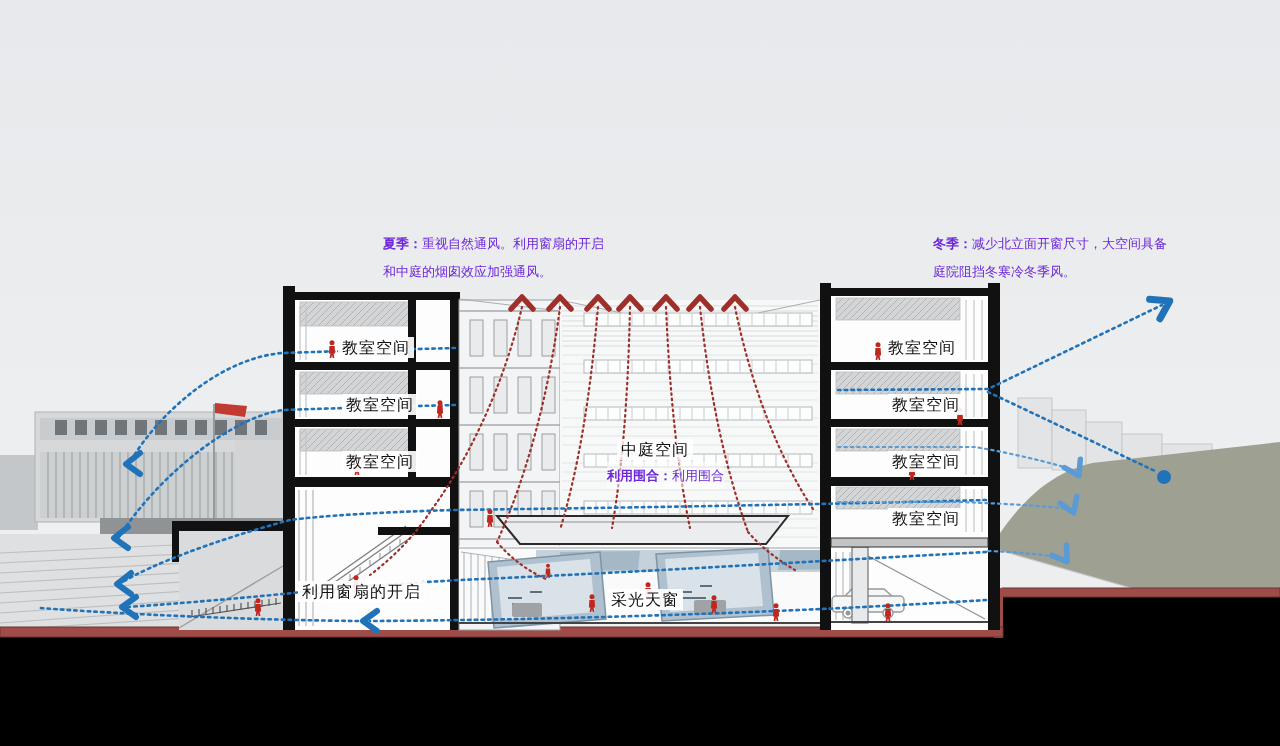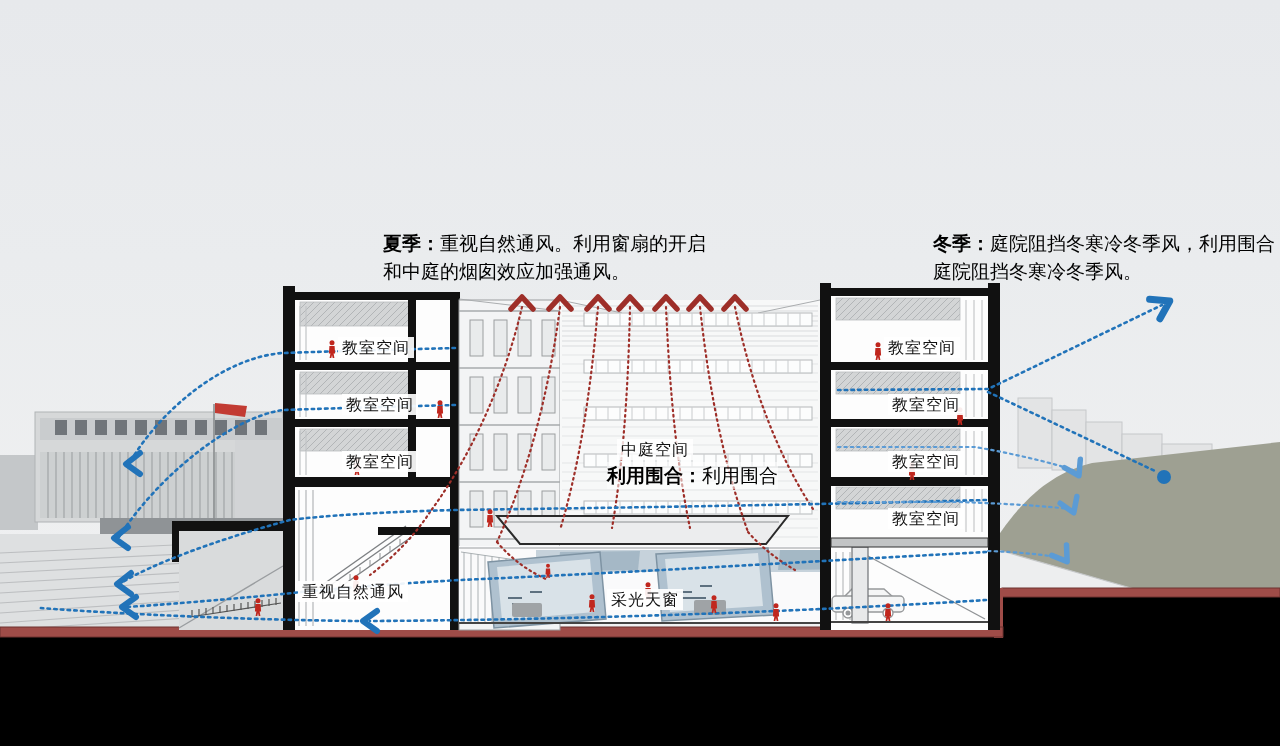--- a/index.html
+++ b/index.html
@@ -17,21 +17,21 @@
     width:1280px;height:746px;position:relative;overflow:hidden;
     background:linear-gradient(180deg,#e7e9ec 0%,#eaecee 35%,#eff0f1 75%,#f1f2f3 100%);
     font-family:"Liberation Sans","DejaVu Sans",sans-serif;color:var(--ink);
   }
   #stage{position:absolute;inset:0;}
   .labels{position:absolute;inset:0;pointer-events:none;}
   .room-label{
     position:absolute;font-size:16px;line-height:19px;letter-spacing:1px;
     background:rgba(255,255,255,.92);padding:1px 4px;white-space:nowrap;color:#111;
   }
-  .annot{position:absolute;font-size:19px;line-height:28px;white-space:nowrap;color:#000000;}
+  .annot{position:absolute;font-size:13px;line-height:28px;white-space:nowrap;color:#6d28d9;}
   .annot b{font-weight:bold;}
   .annot.on-wall{background:rgba(255,255,255,.55);line-height:27px;}
 </style>
 </head>
 <body>
 
 <div id="stage">
 <svg width="1280" height="746" viewBox="0 0 1280 746">
   <defs>
     <pattern id="hatch" width="7" height="7" patternUnits="userSpaceOnUse">
@@ -362,34 +362,34 @@
 
 
 <div class="labels">
 
   <div class="annot" style="left:383px;top:230px;">
     <div><b>夏季：</b><span>重视自然通风。利用窗扇的开启</span></div>
     <div>和中庭的烟囱效应加强通风。</div>
   </div>
 
   <div class="annot" style="left:933px;top:230px;">
-    <div><b>冬季：</b><span>庭院阻挡冬寒冷冬季风，利用围合</span></div>
+    <div><b>冬季：</b><span>减少北立面开窗尺寸，大空间具备</span></div>
     <div>庭院阻挡冬寒冷冬季风。</div>
   </div>
 
   <div class="annot on-wall" style="left:607px;top:462px;">
     <div><b>利用围合：</b><span>利用围合</span></div>
   </div>
 
   <div class="room-label" style="left:338px;top:337px;">教室空间</div>
   <div class="room-label" style="left:342px;top:394px;">教室空间</div>
   <div class="room-label" style="left:342px;top:451px;">教室空间</div>
 
   <div class="room-label" style="left:884px;top:337px;">教室空间</div>
   <div class="room-label" style="left:888px;top:394px;">教室空间</div>
   <div class="room-label" style="left:888px;top:451px;">教室空间</div>
   <div class="room-label" style="left:888px;top:508px;">教室空间</div>
 
   <div class="room-label" style="left:617px;top:398px;background:rgba(255,255,255,.8);margin-top:41px;">中庭空间</div>
-  <div class="room-label" style="left:298px;top:581px;">重视自然通风</div>
+  <div class="room-label" style="left:298px;top:581px;">利用窗扇的开启</div>
   <div class="room-label" style="left:607px;top:589px;">采光天窗</div>
 </div>
 </div>
 
 </body></html>

